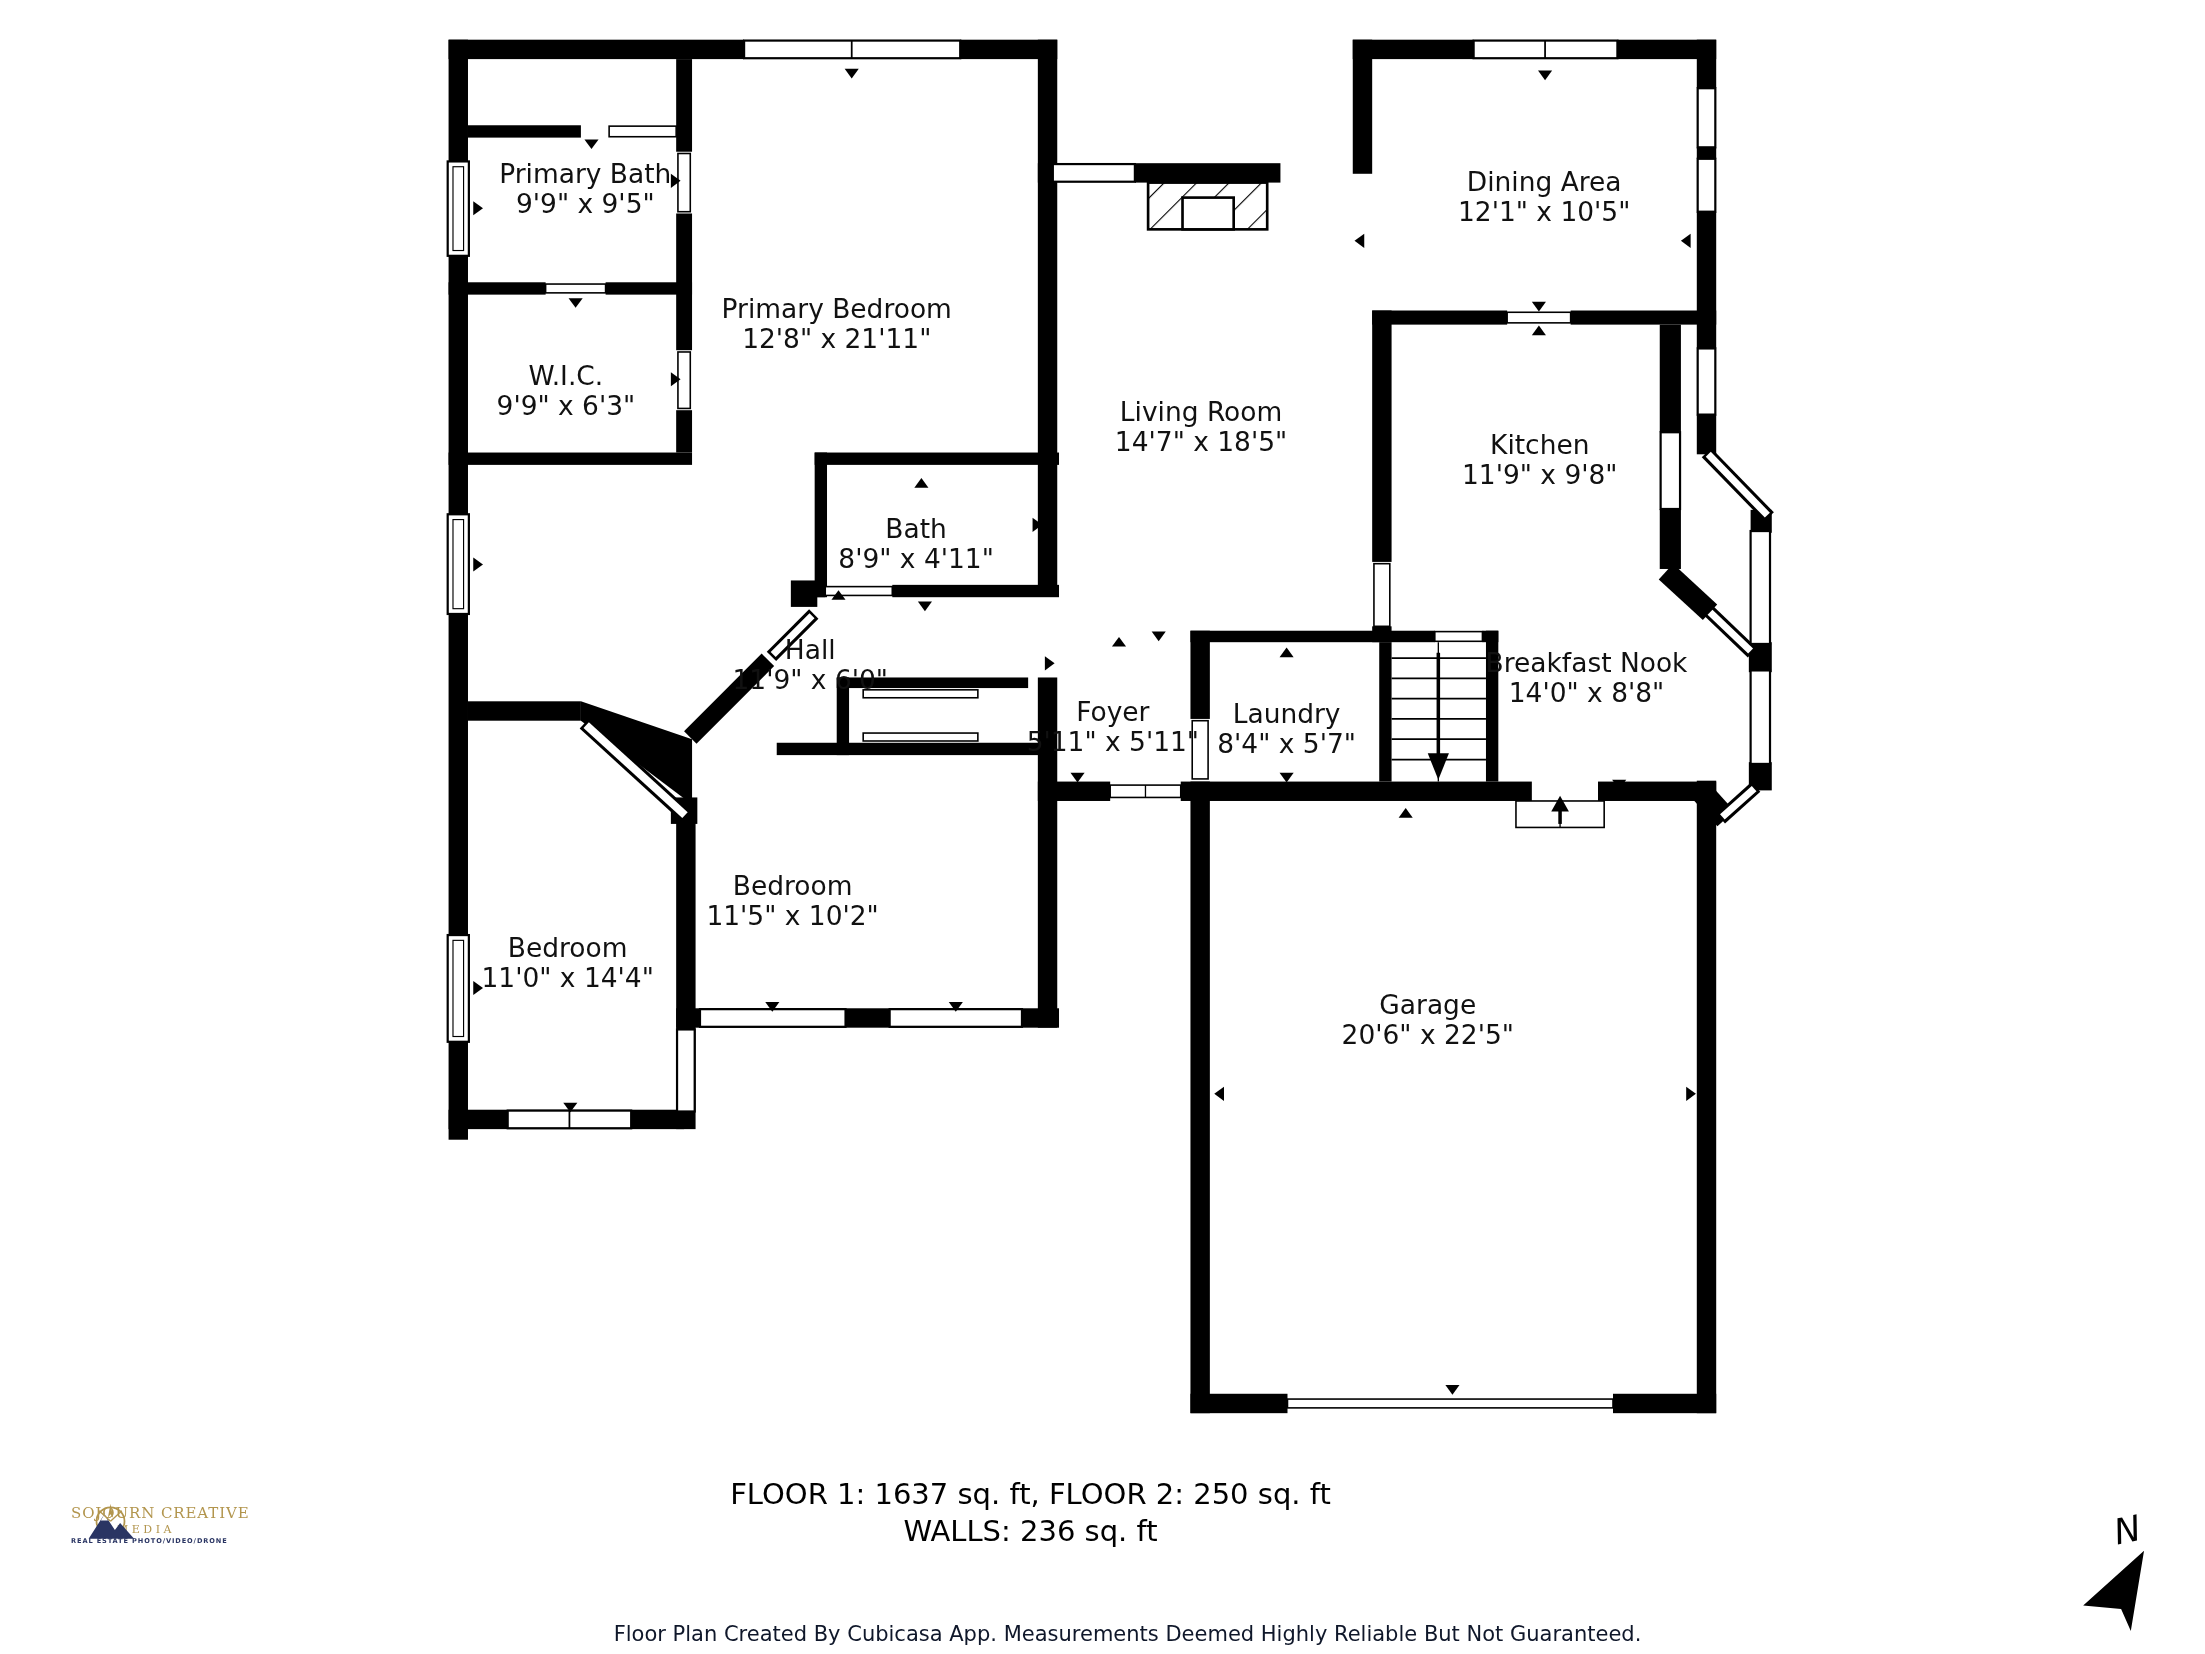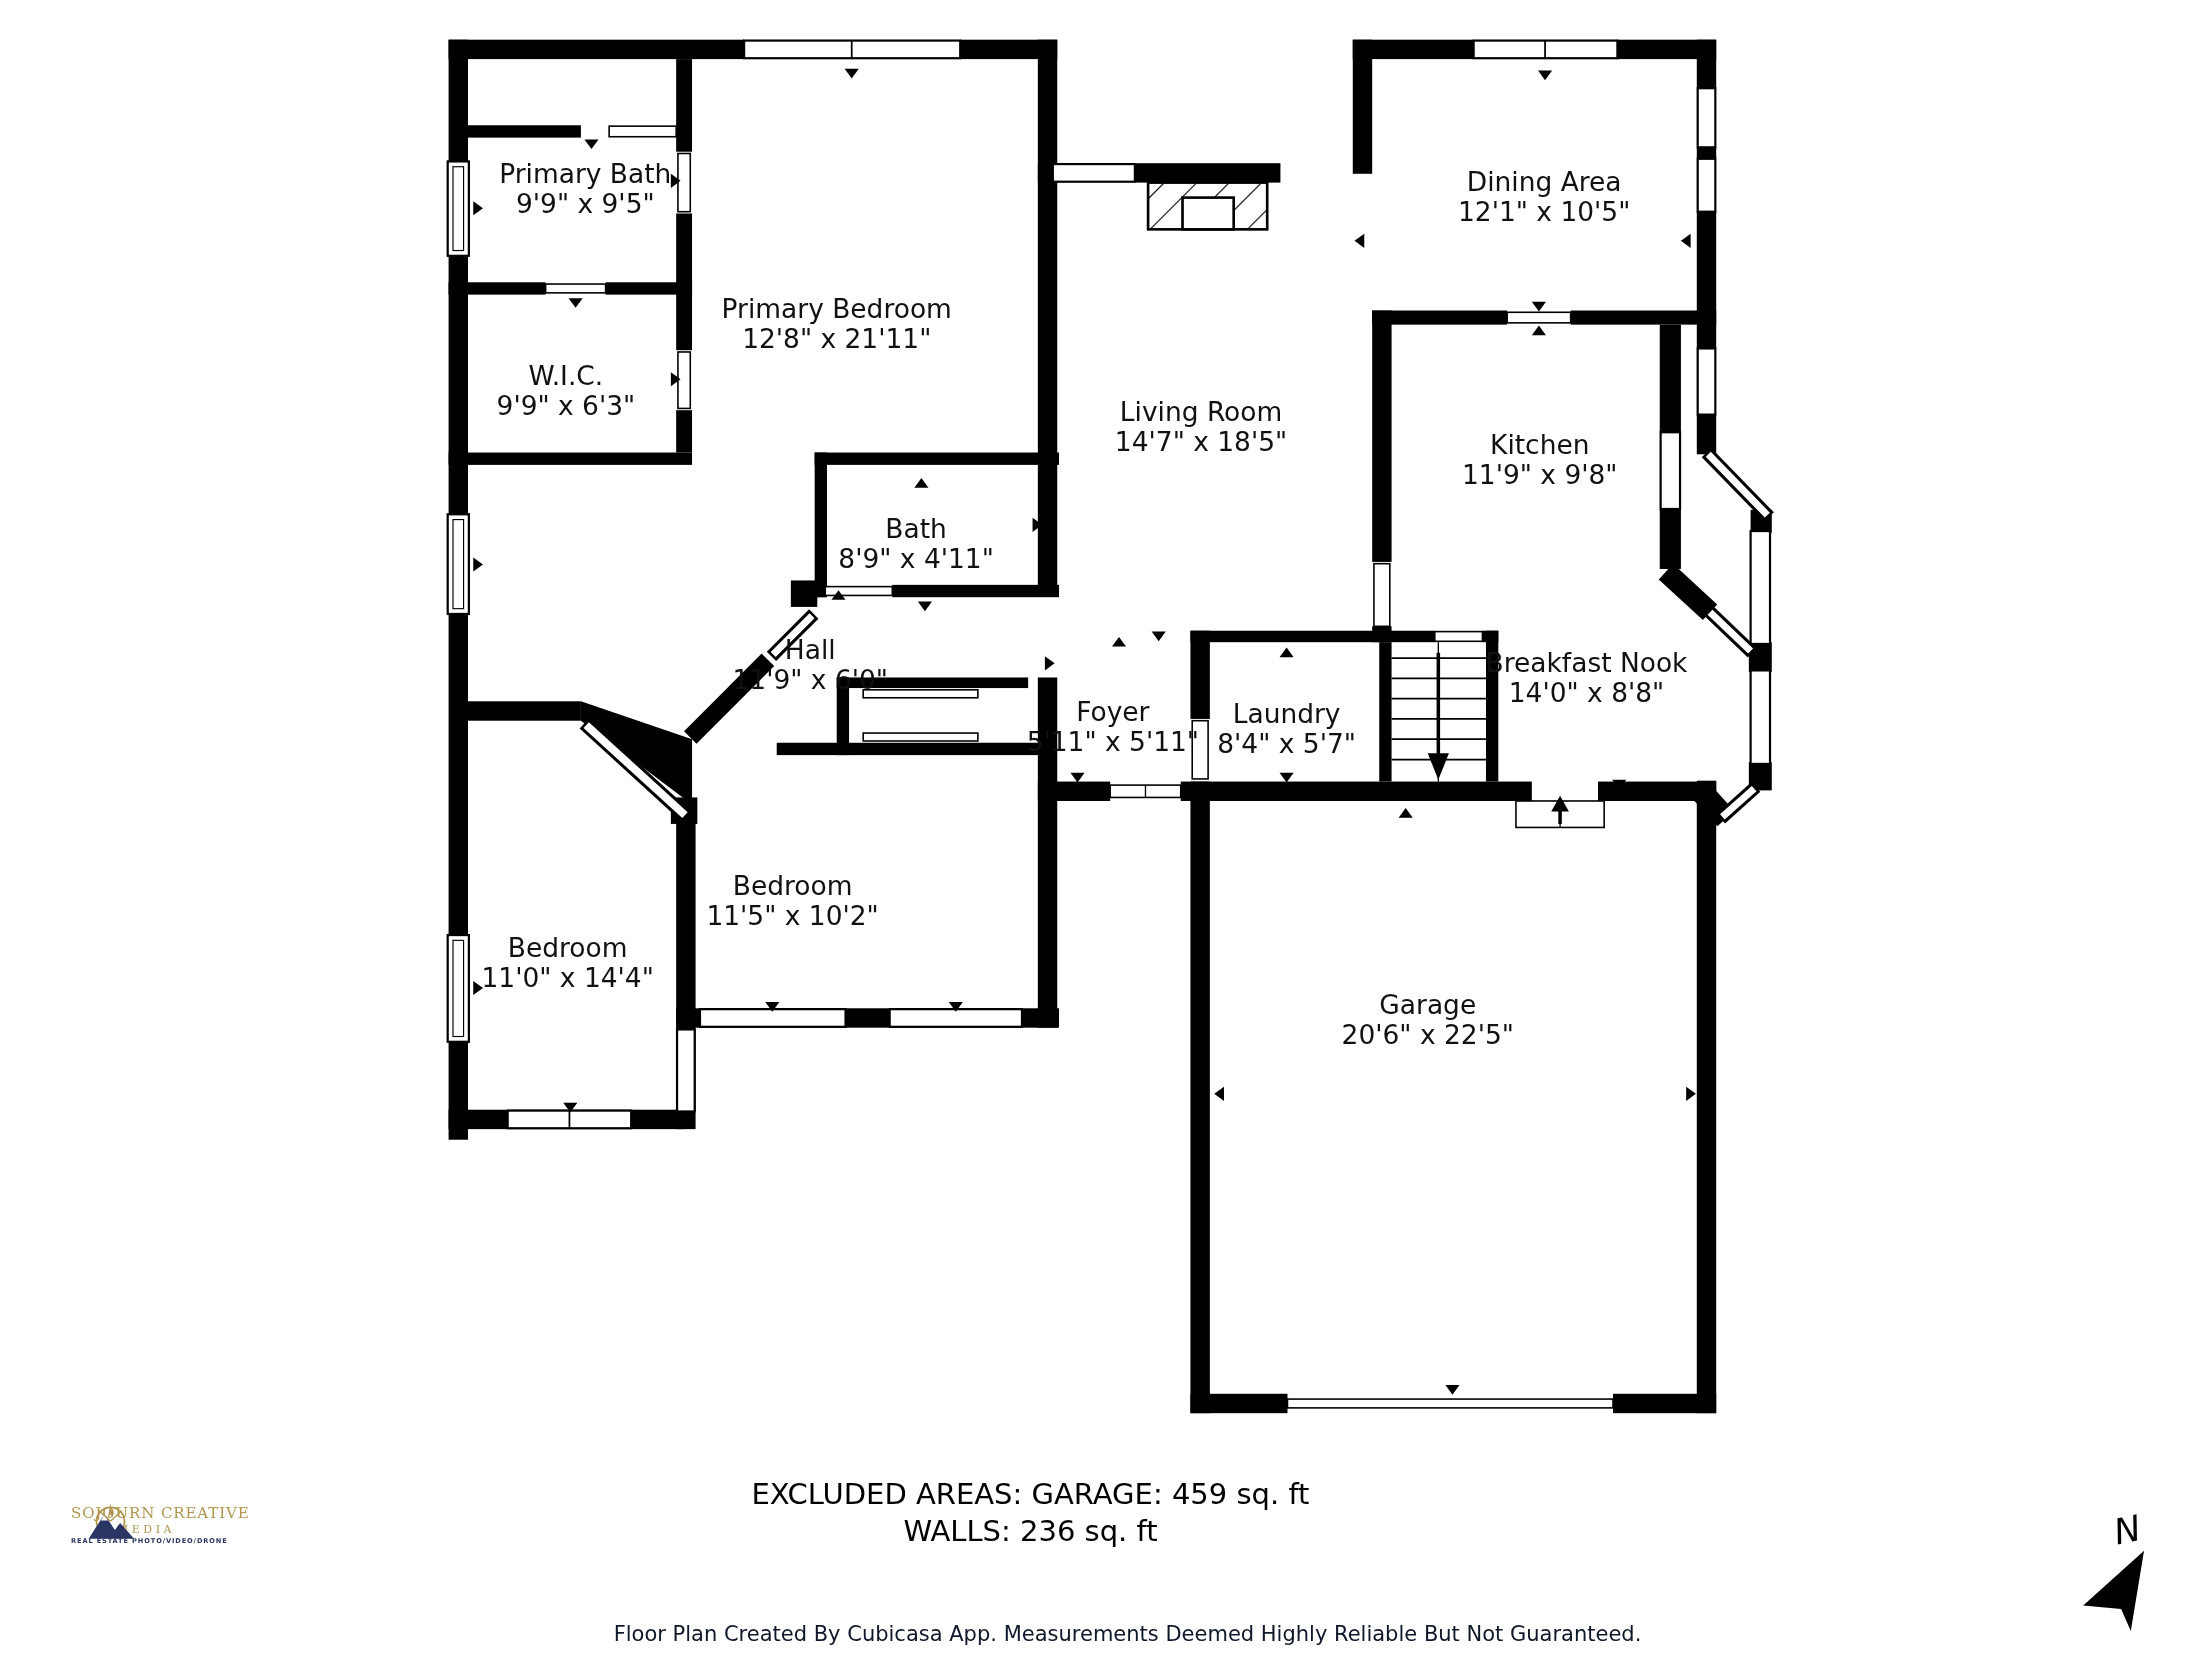--- a/index.html
+++ b/index.html
@@ -267,19 +267,19 @@
     <polygon fill="#b2954d" points="45,2 48,18 45,14 42,18"></polygon>
     <line x1="45" y1="22" x2="58" y2="10" stroke="#b2954d" stroke-width="1.5"></line>
     <line x1="45" y1="22" x2="32" y2="10" stroke="#b2954d" stroke-width="1.5"></line>
   </svg>
   <div class="l1">SOJOURN CREATIVE</div>
   <div class="l2">MEDIA</div>
   <div class="l3">REAL ESTATE PHOTO/VIDEO/DRONE</div>
 </div>
 
 <div class="footer">
-  <div class="f-line">EXCLUDED AREAS: GARAGE: 459 sq. ft</div>
+  <div class="f-line">FLOOR 1: 1637 sq. ft, FLOOR 2: 250 sq. ft</div>
   <div class="f-line">WALLS: 236 sq. ft</div>
 </div>
 <div class="disclaimer">Floor Plan Created By Cubicasa App. Measurements Deemed Highly Reliable But Not Guaranteed.</div>
 
 </div>
 
 
 </body></html>

